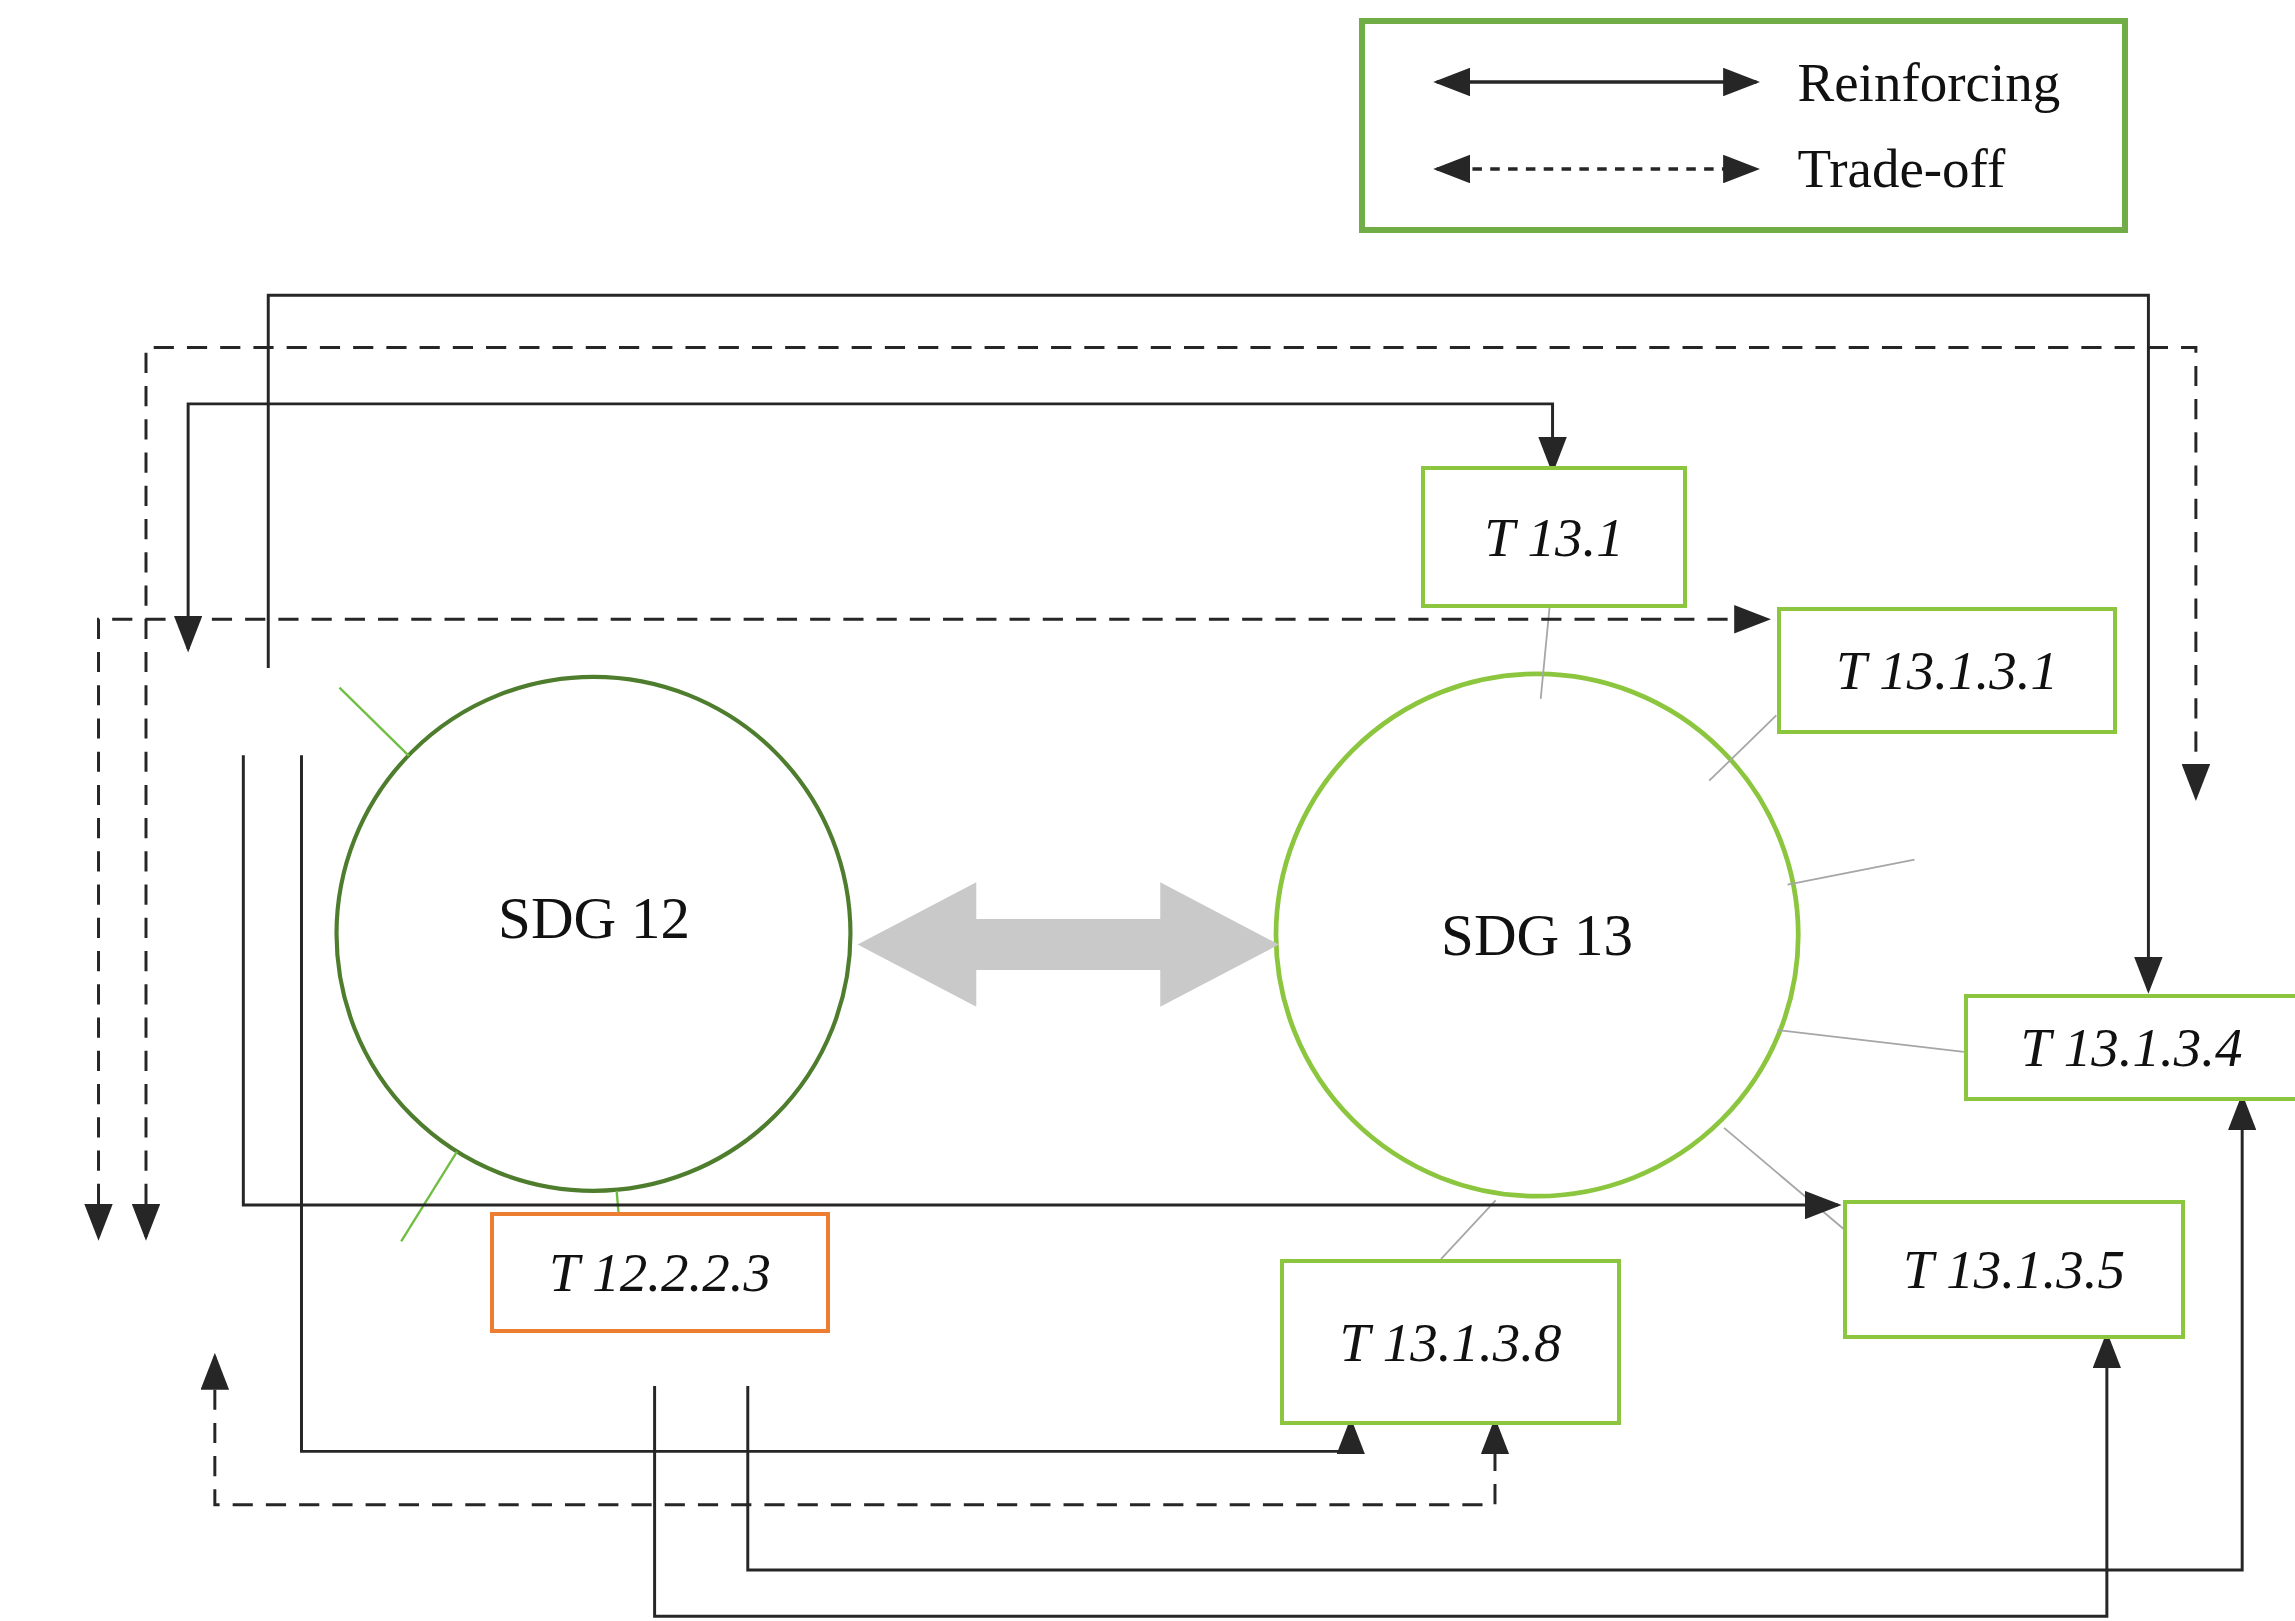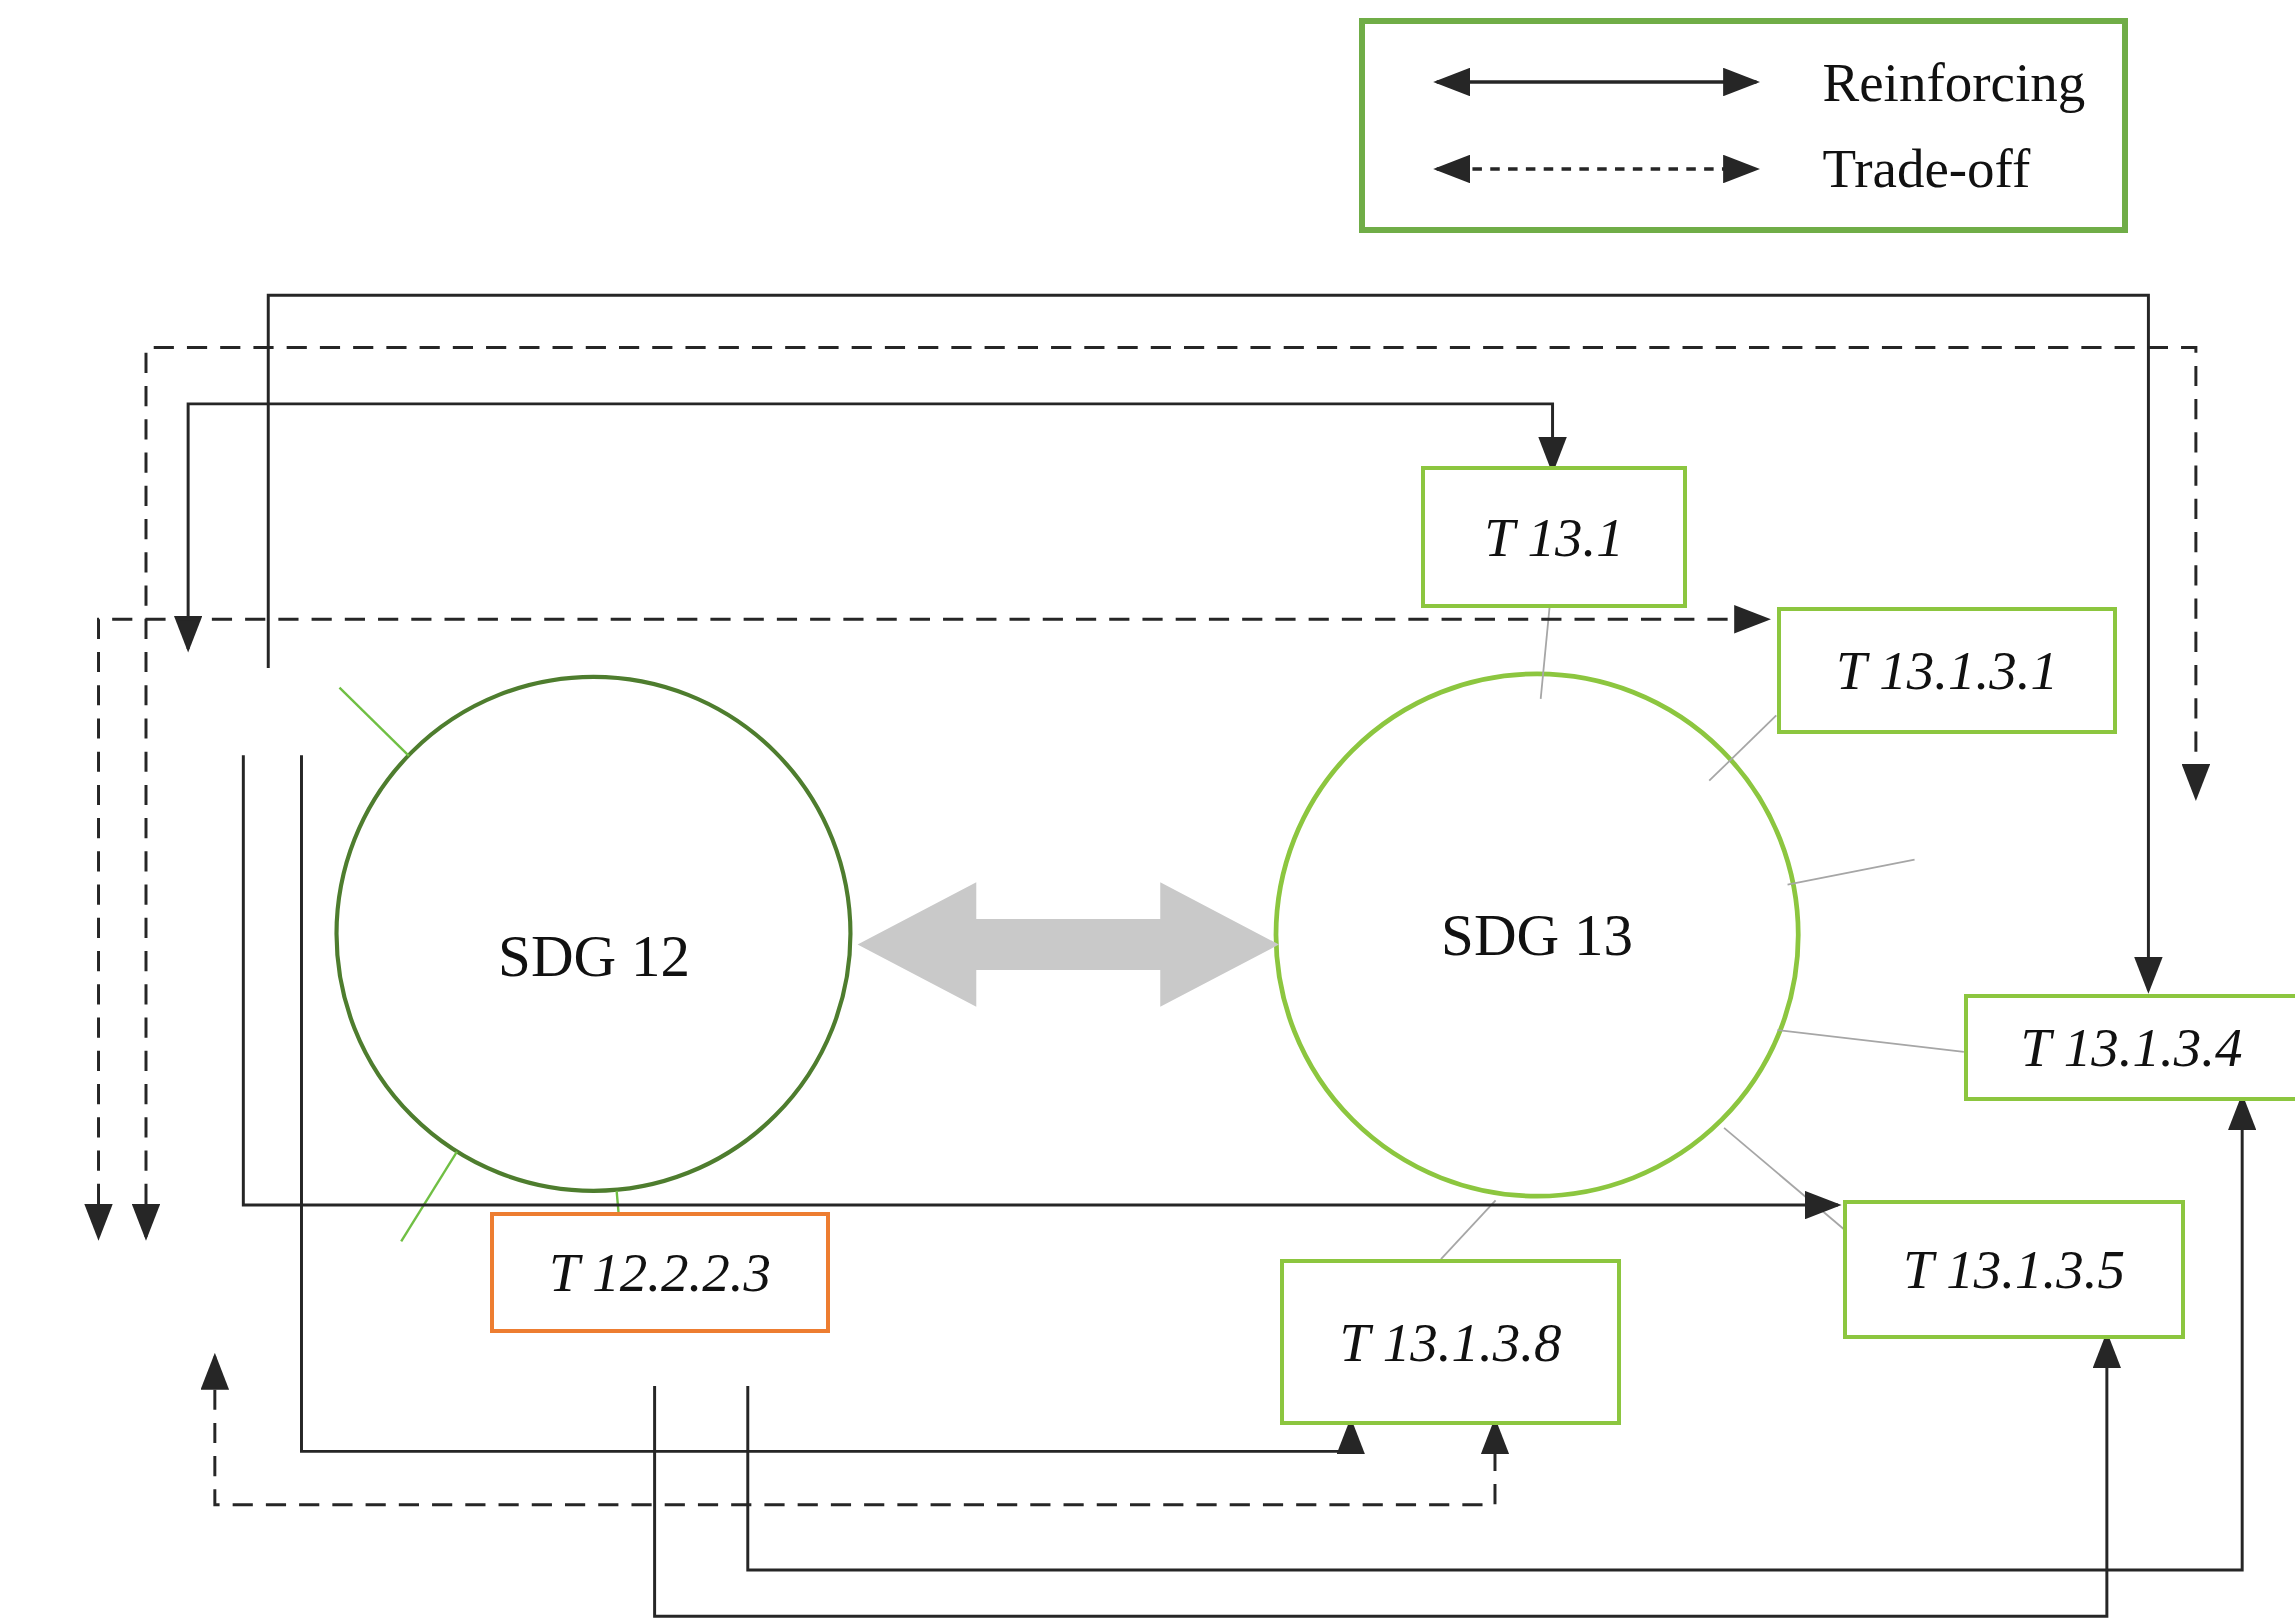--- a/index.html
+++ b/index.html
@@ -49,21 +49,21 @@
     left:1359px;top:18px;width:769px;height:215px;
     border:6px solid var(--legend-border,#70AD47);
     background:#fff;
     box-sizing:border-box;
     display:flex;flex-direction:column;justify-content:space-evenly;
     padding:3.6px 12px 3.6px 28.5px;
     z-index:3;
   }
   .legend-row{display:flex;align-items:center;}
   .legend-row svg{flex:0 0 auto;}
-  .legend-label{font-size:55px;margin-left:25px;white-space:nowrap;}
+  .legend-label{font-size:55px;white-space:nowrap;}
   .legend .ln{stroke:var(--line,#262626);stroke-width:6;fill:none;}
   .legend .ln.dotted{stroke-dasharray:16 14;}
 </style>
 </head>
 <body>
 
 <div class="page">
 
   <div class="box orange" style="left:490px;top:1212px;width:332px;height:113px">
     <span>T 12.2.2.3</span>
@@ -77,21 +77,21 @@
   <div class="box green" style="left:1964px;top:994px;width:327px;height:99px">
     <span>T 13.1.3.4</span>
   </div>
   <div class="box green" style="left:1843px;top:1200px;width:334px;height:131px">
     <span>T 13.1.3.5</span>
   </div>
   <div class="box green" style="left:1280px;top:1259px;width:333px;height:158px">
     <span>T 13.1.3.8</span>
   </div>
 
-  <div class="circle-label" style="left:594px;top:956px">SDG 12</div>
+  <div class="circle-label" style="left:594px;top:918px">SDG 12</div>
   <div class="circle-label" style="left:1537px;top:935px">SDG 13</div>
 
   <svg class="overlay" viewBox="0 0 3867 2732">
     <defs>
       <marker id="arrowhead" viewBox="0 0 62 48" refX="56" refY="24" markerWidth="62" markerHeight="48" markerUnits="userSpaceOnUse" orient="auto-start-reverse">
         <path d="M0,0 L62,24 L0,48 Z"></path>
       </marker>
     </defs>
 
     <circle class="sdg12-ring" cx="1000" cy="1573" r="433"></circle>

